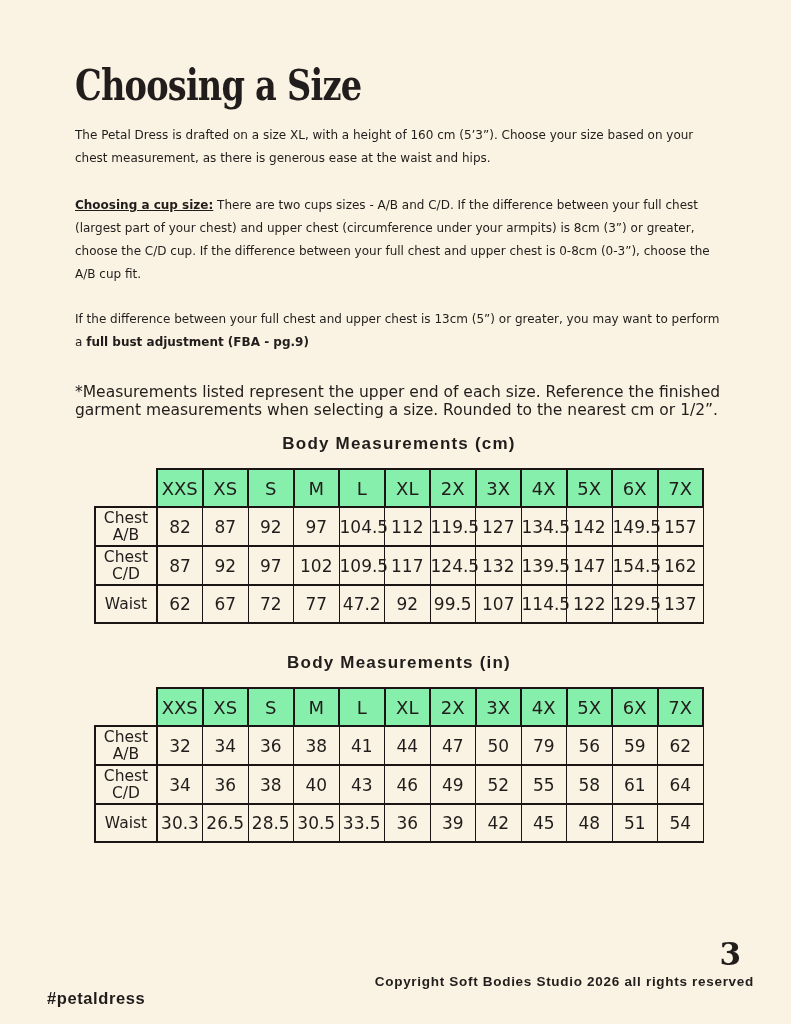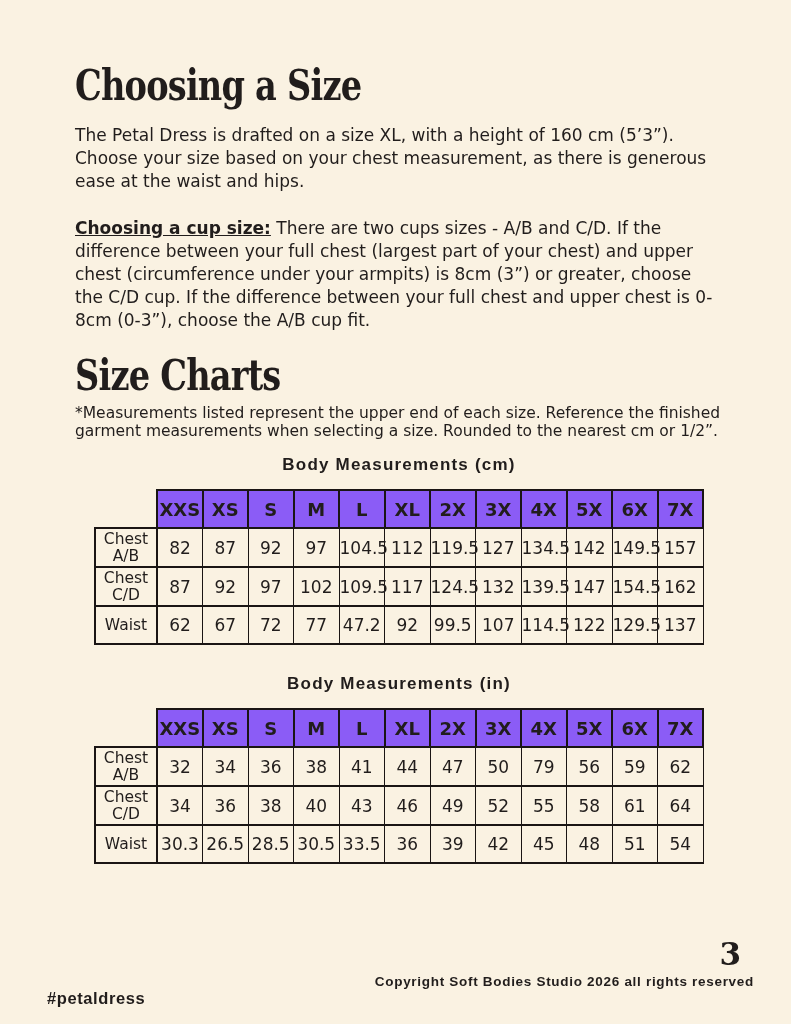--- a/index.html
+++ b/index.html
@@ -25,21 +25,21 @@
   h1.display .squeeze {
     display: inline-block;
     transform: scaleX(0.80);
     transform-origin: left center;
     letter-spacing: -1px;
   }
   .title-1 { margin-bottom: 16px; }
   .title-2 { margin-bottom: 7px; }
 
   p.body-text {
-    font-size: 17px;
+    font-size: 12px;
     line-height: 23px;
   }
   .para-1 { margin-bottom: 24px; }
   .para-2 { margin-bottom: 22px; }
   .para-3 { margin-bottom: 30px; }
   .lead-bold {
     font-weight: bold;
     text-decoration: underline;
   }
   .bold { font-weight: bold; }
@@ -67,24 +67,24 @@
     table-layout: fixed;
     width: 610px;
     margin: 0 auto;
   }
   table.size-table th, table.size-table td {
     text-align: center;
     vertical-align: middle;
   }
   th.corner { border: none; background: transparent; }
   th.size-head {
-    background: #8b5cf6;
+    background: #86efac;
     border: 2px solid #1a1514;
     font-size: 18px;
-    font-weight: bold;
+    font-weight: normal;
     height: 38px;
   }
   th.row-label {
     border: 2px solid #1a1514;
     font-weight: normal;
     font-size: 15.5px;
     line-height: 16.5px;
     height: 38px;
     padding: 2px 5px;
   }
@@ -131,24 +131,22 @@
   <div class="content">
 
     <h1 class="display title-1">
       <span class="squeeze">Choosing a Size</span>
     </h1>
 
     <p class="body-text para-1">The Petal Dress is drafted on a size XL, with a height of 160 cm (5’3”). Choose your size based on your chest measurement, as there is generous ease at the waist and hips.</p>
 
     <p class="body-text para-2"><span class="lead-bold">Choosing a cup size:</span><span> There are two cups sizes - A/B and C/D. If the difference between your full chest (largest part of your chest) and upper chest (circumference under your armpits) is 8cm (3”) or greater, choose the C/D cup. If the difference between your full chest and upper chest is 0-8cm (0-3”), choose the A/B cup fit.</span></p>
 
-
-    <h1 class="display title-2">
-      <span class="squeeze">Size Charts</span>
-    </h1>
+    <p class="body-text para-3"><span>If the difference between your full chest and upper chest is 13cm (5”) or greater, you may want to perform a </span><span class="bold">full bust adjustment (FBA - pg.9)</span></p>
+
 
     <p class="note">*Measurements listed represent the upper end of each size. Reference the finished garment measurements when selecting a size. Rounded to the nearest cm or 1/2”.</p>
 
     <div class="table-block tb-cm">
       <div class="table-title">Body Measurements (cm)</div>
       <table class="size-table">
           <colgroup>
             <col style="width: 62px;">
             <col>
             <col>

